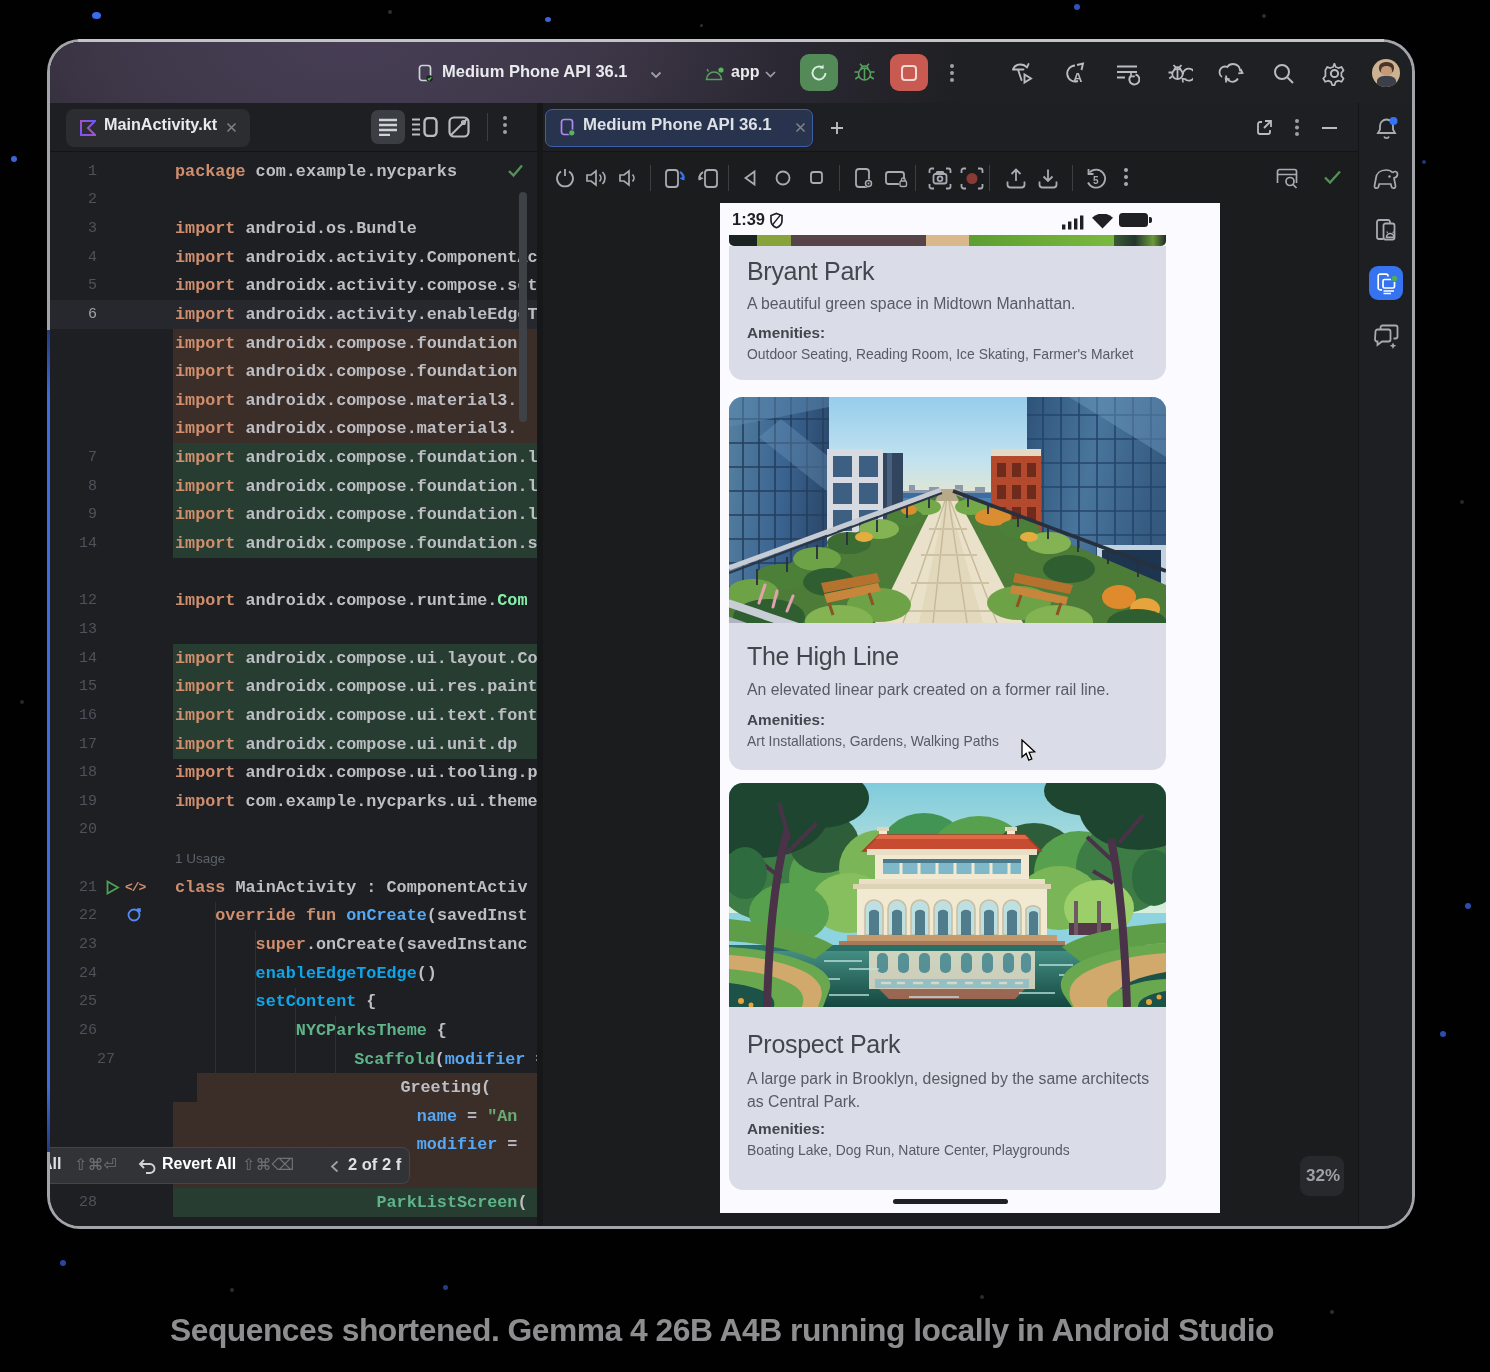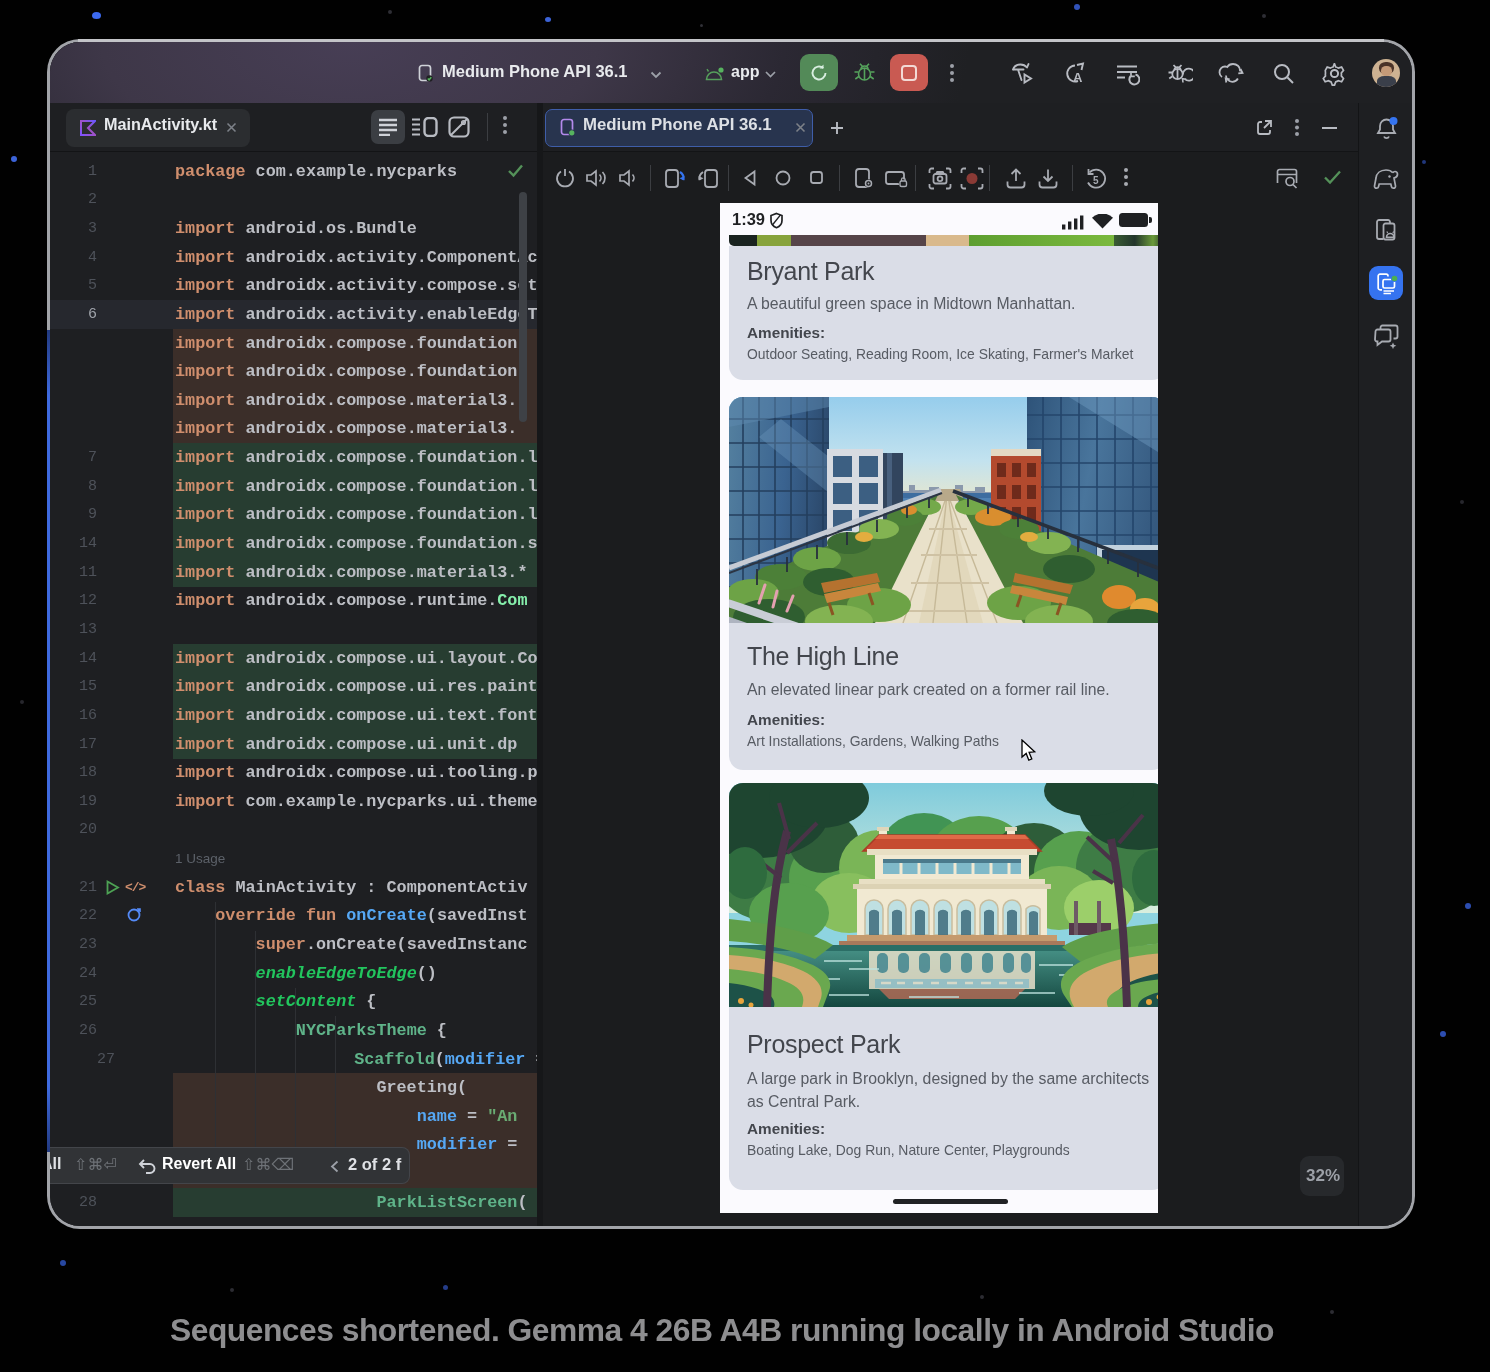--- a/index.html
+++ b/index.html
@@ -18,21 +18,21 @@
   #panel { position:absolute; left:493px; top:110px; width:815px; height:1076px; background:#1b1c1e; }
   #strip { position:absolute; left:1308px; top:61px; width:54px; height:1123px; background:#1e1f22;
     border-left:1px solid #131416; }
   .row { position:absolute; left:0; width:487px; height:29px; line-height:29px; white-space:pre;
     font-family:"Liberation Mono", monospace; font-size:16.8px; font-weight:700; color:#bcbec4; }
   .ln { position:absolute; left:0; top:0; width:47px; text-align:right; color:#4e525a; font-weight:400;
     font-family:"Liberation Mono", monospace; font-size:15px; }
   .code { position:absolute; left:125px; top:0; }
   .kw { color:#cf8e6d; }
   .fn { color:#56a8f5; }
-  .fni { color:#22c55e; font-style:italic; }
+  .fni { color:#0ea5e9; }
   .gr { color:#5fb389; }
   .st { color:#6aab73; }
   .yl { color:#86efac; }
   .bgGreen { background:#273d31; }
   .bgBrown { background:#3b2e29; }
   svg { display:block; }
 </style>
 </head>
 <body>
 <div id="stage">
@@ -223,21 +223,20 @@
       <div class="row" style="top:119.2px;"><span class="ln">5</span><span class="code"><span class="kw">import</span> androidx.activity.compose.setC</span></div>
       <div class="row" style="top:147.9px;background:#26282e;"><span class="ln" style="color:#a0a4ab;">6</span><span class="code"><span class="kw">import</span> androidx.activity.enableEdgeT</span></div>
       <div class="row" style="top:176.5px;"><div class="abs bgBrown" style="left:123px;top:0;width:364px;height:29px;"></div><span class="code"><span class="kw">import</span> androidx.compose.foundation</span></div>
       <div class="row" style="top:205.2px;"><div class="abs bgBrown" style="left:123px;top:0;width:364px;height:29px;"></div><span class="code"><span class="kw">import</span> androidx.compose.foundation</span></div>
       <div class="row" style="top:233.8px;"><div class="abs bgBrown" style="left:123px;top:0;width:364px;height:29px;"></div><span class="code"><span class="kw">import</span> androidx.compose.material3.</span></div>
       <div class="row" style="top:262.4px;"><div class="abs bgBrown" style="left:123px;top:0;width:364px;height:29px;"></div><span class="code"><span class="kw">import</span> androidx.compose.material3.</span></div>
       <div class="row" style="top:291.1px;"><div class="abs bgGreen" style="left:123px;top:0;width:364px;height:29px;"></div><span class="ln">7</span><span class="code"><span class="kw">import</span> androidx.compose.foundation.l</span></div>
       <div class="row" style="top:319.7px;"><div class="abs bgGreen" style="left:123px;top:0;width:364px;height:29px;"></div><span class="ln">8</span><span class="code"><span class="kw">import</span> androidx.compose.foundation.l</span></div>
       <div class="row" style="top:348.4px;"><div class="abs bgGreen" style="left:123px;top:0;width:364px;height:29px;"></div><span class="ln">9</span><span class="code"><span class="kw">import</span> androidx.compose.foundation.l</span></div>
       <div class="row" style="top:377px;"><div class="abs bgGreen" style="left:123px;top:0;width:364px;height:29px;"></div><span class="ln">14</span><span class="code"><span class="kw">import</span> androidx.compose.foundation.s</span></div>
-      <div class="row" style="top:405.6px;"><div class="abs bgGreen" style="left:123px;top:0;width:364px;height:29px;"></div><span class="ln">11</span><span class="code"><span class="kw">import</span> androidx.compose.material3.*</span></div>
       <div class="row" style="top:434.3px;"><span class="ln">12</span><span class="code"><span class="kw">import</span> androidx.compose.runtime.<span class="yl">Com</span></span></div>
       <div class="row" style="top:462.9px;"><span class="ln">13</span></div>
       <div class="row" style="top:491.6px;"><div class="abs bgGreen" style="left:123px;top:0;width:364px;height:29px;"></div><span class="ln">14</span><span class="code"><span class="kw">import</span> androidx.compose.ui.layout.Co</span></div>
       <div class="row" style="top:520.2px;"><div class="abs bgGreen" style="left:123px;top:0;width:364px;height:29px;"></div><span class="ln">15</span><span class="code"><span class="kw">import</span> androidx.compose.ui.res.paint</span></div>
       <div class="row" style="top:548.8px;"><div class="abs bgGreen" style="left:123px;top:0;width:364px;height:29px;"></div><span class="ln">16</span><span class="code"><span class="kw">import</span> androidx.compose.ui.text.font</span></div>
       <div class="row" style="top:577.5px;"><div class="abs bgGreen" style="left:123px;top:0;width:364px;height:29px;"></div><span class="ln">17</span><span class="code"><span class="kw">import</span> androidx.compose.ui.unit.dp</span></div>
       <div class="row" style="top:606.1px;"><span class="ln">18</span><span class="code"><span class="kw">import</span> androidx.compose.ui.tooling.p</span></div>
       <div class="row" style="top:634.8px;"><span class="ln">19</span><span class="code"><span class="kw">import</span> com.example.nycparks.ui.theme</span></div>
       <div class="row" style="top:663.4px;"><span class="ln">20</span></div>
       <div class="row" style="top:692px;"><span class="code" style="font-family:'Liberation Sans',sans-serif;font-weight:400;font-size:13.5px;color:#5c6169;">1 Usage</span></div>
@@ -251,21 +250,21 @@
         <svg class="abs" style="left:76px;top:5px;" width="17" height="17" viewBox="0 0 17 17">
             <circle cx="8" cy="9" r="5.5" fill="none" stroke="#548af7" stroke-width="1.8"></circle>
             <path d="M11.5 5.5L14 3M14 6V3h-3" stroke="#548af7" stroke-width="1.6" fill="none"></path>
           </svg>
         <span class="code">    <span class="kw">override fun</span> <span class="fn">onCreate</span>(savedInst</span></div>
       <div class="row" style="top:778px;"><span class="ln">23</span><span class="code">        <span class="kw">super</span>.onCreate(savedInstanc</span></div>
       <div class="row" style="top:806.6px;"><span class="ln">24</span><span class="code">        <span class="fni">enableEdgeToEdge</span>()</span></div>
       <div class="row" style="top:835.2px;"><span class="ln">25</span><span class="code">        <span class="fni">setContent</span> {</span></div>
       <div class="row" style="top:863.9px;"><span class="ln">26</span><span class="code">            <span class="gr">NYCParksTheme</span> {</span></div>
       <div class="row" style="top:892.5px;margin-left:18px;"><span class="ln">27</span><span class="code">                <span class="gr">Scaffold</span>(<span class="fn">modifier</span> =</span></div>
-      <div class="row" style="top:921.2px;"><div class="abs bgBrown" style="left:123px;top:0;width:364px;height:29px;"></div><span class="code">                    Greeting(</span></div>
+      <div class="row" style="top:921.2px;margin-left:24px;"><div class="abs bgBrown" style="left:123px;top:0;width:364px;height:29px;"></div><span class="code">                    Greeting(</span></div>
       <div class="row" style="top:949.8px;"><div class="abs bgBrown" style="left:123px;top:0;width:364px;height:29px;"></div><span class="code">                        <span class="fn">name</span> = <span class="st">"An</span></span></div>
       <div class="row" style="top:978.4px;"><div class="abs bgBrown" style="left:123px;top:0;width:364px;height:29px;"></div><span class="code">                        <span class="fn">modifier</span> =</span></div>
       <div class="row" style="top:1007.1px;"><div class="abs bgBrown" style="left:123px;top:0;width:364px;height:29px;"></div></div>
       <div class="row" style="top:1035.7px;"><div class="abs bgGreen" style="left:123px;top:0;width:364px;height:29px;"></div><span class="ln">28</span><span class="code">                    <span class="gr">ParkListScreen</span>(</span></div>
       <div class="abs" style="left:165px;top:750px;width:1px;height:280px;background:#2e3034;"></div>
       <div class="abs" style="left:205px;top:779px;width:1px;height:251px;background:#2e3034;"></div>
       <div class="abs" style="left:245px;top:836px;width:1px;height:194px;background:#2e3034;"></div>
       <div class="abs" style="left:285px;top:864px;width:1px;height:166px;background:#2e3034;"></div>
 
       <div class="abs" style="left:469px;top:40px;width:8px;height:230px;border-radius:4px;background:#3e4146;"></div>
@@ -382,21 +381,21 @@
             <path d="M2.5 16V4.5a2 2 0 0 1 2-2h15a2 2 0 0 1 2 2V16"></path>
             <path d="M2.5 7.5h19"></path>
             <circle cx="15" cy="14.5" r="4"></circle>
             <path d="M18 17.5l3.5 3.5"></path>
           </g>
         </svg>
       <svg class="abs" style="left:780px;top:17px;" width="19" height="16" viewBox="0 0 19 16">
           <path d="M2 8.5l5 5L17 2.5" fill="none" stroke="#549159" stroke-width="2.3"></path>
         </svg>
       
-      <div id="screen" class="abs" style="left:177px;top:51px;width:438px;height:1010px;background:#fbfafe;overflow:hidden;">
+      <div id="screen" class="abs" style="left:177px;top:51px;width:500px;height:1010px;background:#fbfafe;overflow:hidden;">
         <div class="abs" style="left:12px;top:7px;font-size:16.5px;font-weight:700;color:#1f2023;">1:39</div>
         <svg class="abs" style="left:49px;top:9px;" width="15" height="17" viewBox="0 0 15 17">
             <path d="M7.5 1.5l5.5 2v5c0 3.5-2.3 6-5.5 7.2C4.3 14.5 2 12 2 8.5v-5z" fill="none" stroke="#1f2023" stroke-width="1.7"></path>
             <path d="M11.5 2.9L3.2 13.3" stroke="#1f2023" stroke-width="1.4"></path>
           </svg>
         <svg class="abs" style="left:342px;top:12px;" width="23" height="15" viewBox="0 0 23 15">
             <g fill="#1f2023">
               <rect x="0" y="9.5" width="3.4" height="5"></rect>
               <rect x="6" y="6.5" width="3.4" height="8"></rect>
               <rect x="12" y="3.5" width="3.4" height="11"></rect>

